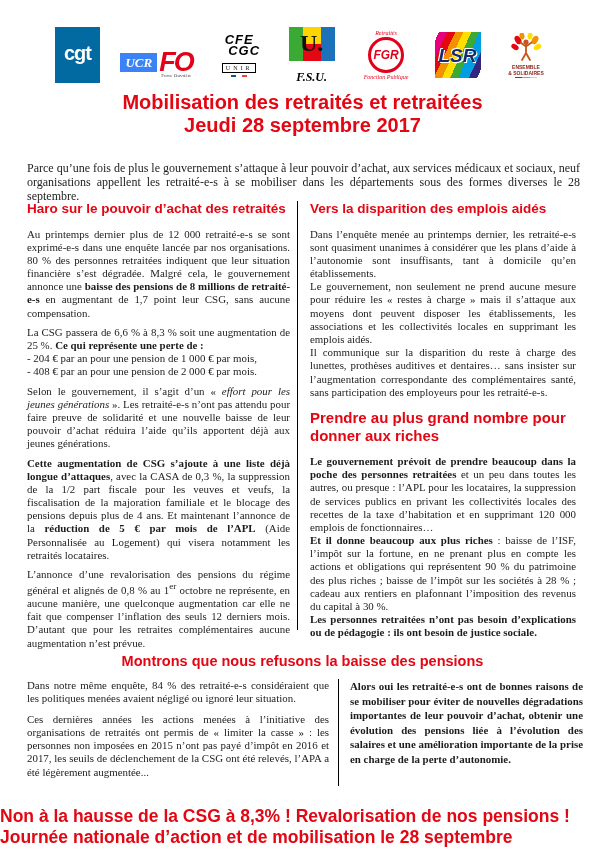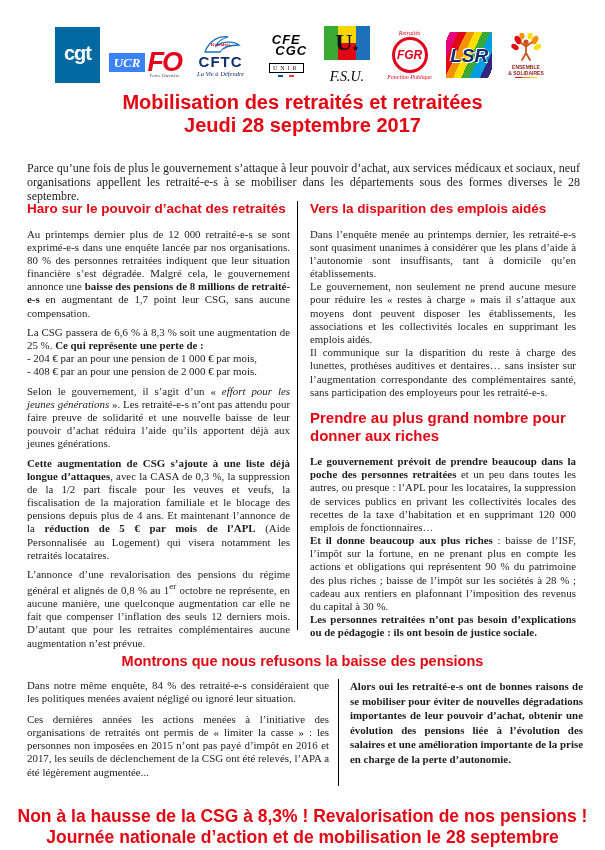--- a/index.html
+++ b/index.html
@@ -43,21 +43,21 @@
 
   .logo-fsu{width:52px;}
   .fsu-sq{position:relative;width:46px;height:34px;margin:0 auto;display:flex;}
   .fsu-green{width:14px;background:#3aaa35;}
   .fsu-mid{width:18px;display:flex;flex-direction:column;}
   .fsu-yellow{flex:1;background:#ffd500;}
   .fsu-red{flex:1;background:#e30613;}
   .fsu-blue{width:14px;background:#1d71b8;}
   .fsu-u{position:absolute;top:46%;left:50%;transform:translate(-50%,-50%);
          font-weight:bold;font-size:24px;color:#111;}
-  .fsu-sub{font-style:italic;font-weight:normal;font-size:14px;margin-top:10px;color:#000;}
+  .fsu-sub{font-style:italic;font-weight:bold;font-size:12px;margin-top:10px;color:#000;}
 
   .logo-sol{width:62px;height:54px;background:#e5007d;color:#fff;padding:3px 4px;
             box-sizing:border-box;text-align:left;}
   .sol-tag{font-size:4.5px;text-align:right;}
   .sol-main{font-family:"Liberation Sans",sans-serif;font-weight:bold;font-size:12.5px;
             border-bottom:1px solid #fff;padding-bottom:1px;margin-bottom:3px;}
   .sol-sub{font-style:italic;font-weight:bold;font-size:9px;line-height:1.15;}
 
   .logo-fgr{width:56px;color:#e2001a;}
   .fgr-top{font-size:6px;font-style:italic;}
@@ -108,21 +108,21 @@
                font-size:14.5px;}
 
   
   .bottom-cols{position:absolute;top:679px;left:27px;width:556px;display:flex;}
   .bcol-left{width:311px;padding-right:9px;box-sizing:border-box;}
   .bcol-right{width:244px;padding-left:11px;box-sizing:border-box;}
   .bottom-cols p{margin:0 0 7px 0;font-size:10.9px;line-height:1.22;text-align:justify;}
   .bcol-right p{font-weight:bold;line-height:1.33;}
 
   
-  .footer{position:absolute;top:806px;left:0;width:605px;text-align:center;color:#e30613;
+  .footer{position:absolute;top:806px;left:0;width:605px;text-align:left;color:#e30613;
           font-family:"Liberation Sans",sans-serif;font-weight:bold;font-size:17.5px;
           line-height:21px;}
 </style>
 </head>
 <body>
 
 <div class="page">
 
   <div class="logos">
 
@@ -133,28 +133,20 @@
     </div>
 
     <div class="logo logo-ucrfo">
       <span class="ucr-box">UCR</span>
       <span class="fo-wrap">
         <span class="fo-main">FO</span>
         <span class="fo-sub">Force Ouvrière</span>
       </span>
     </div>
 
-    <div class="logo logo-cftc">
-      <svg width="44" height="20" viewBox="0 0 44 20">
-        <path d="M6 19 C10 8 20 2 29 4 C22 6 18 10 17 13 C24 8 35 8 40 12 C31 12 24 14 21 19 Z" fill="none" stroke="#1d71b8" stroke-width="1.3"></path>
-      </svg>
-      <span class="cftc-tag">Retraités</span>
-      <div class="cftc-main">CFTC</div>
-      <div class="cftc-slogan">La Vie à Défendre</div>
-    </div>
 
     <div class="logo logo-cfecgc">
       <div class="cfe-l1">CFE</div>
       <div class="cfe-l2">CGC</div>
       <div class="cfe-unir">UNIR</div>
       <div class="cfe-bar"></div>
     </div>
 
     <div class="logo logo-fsu">
       <div class="fsu-sq">

